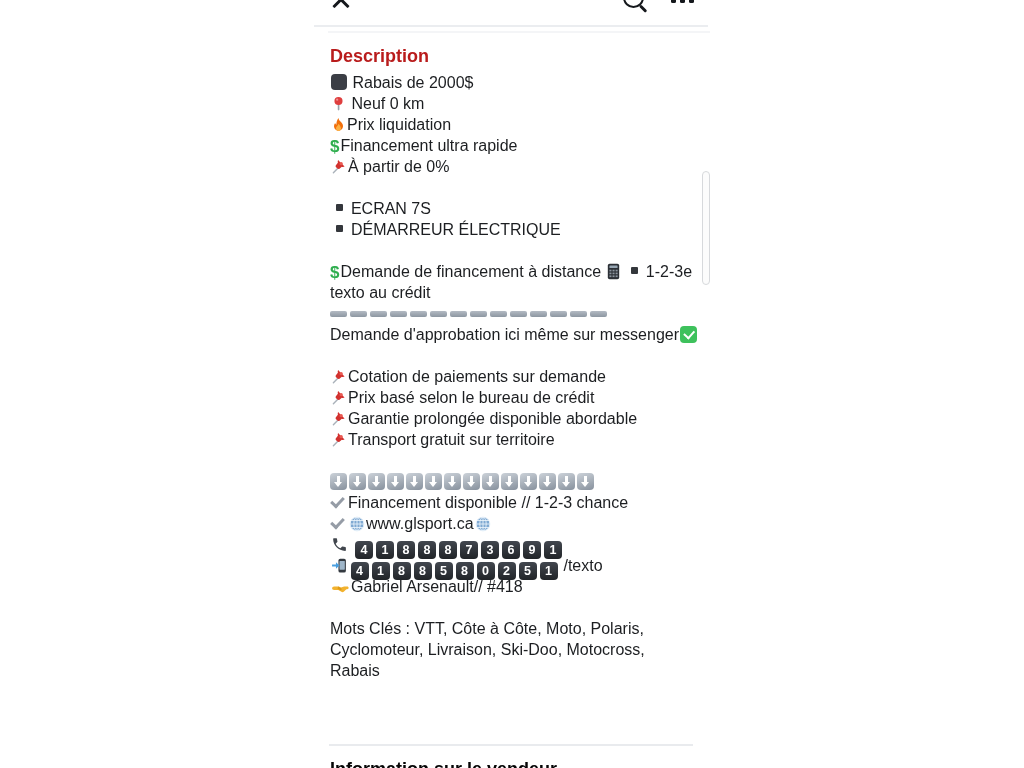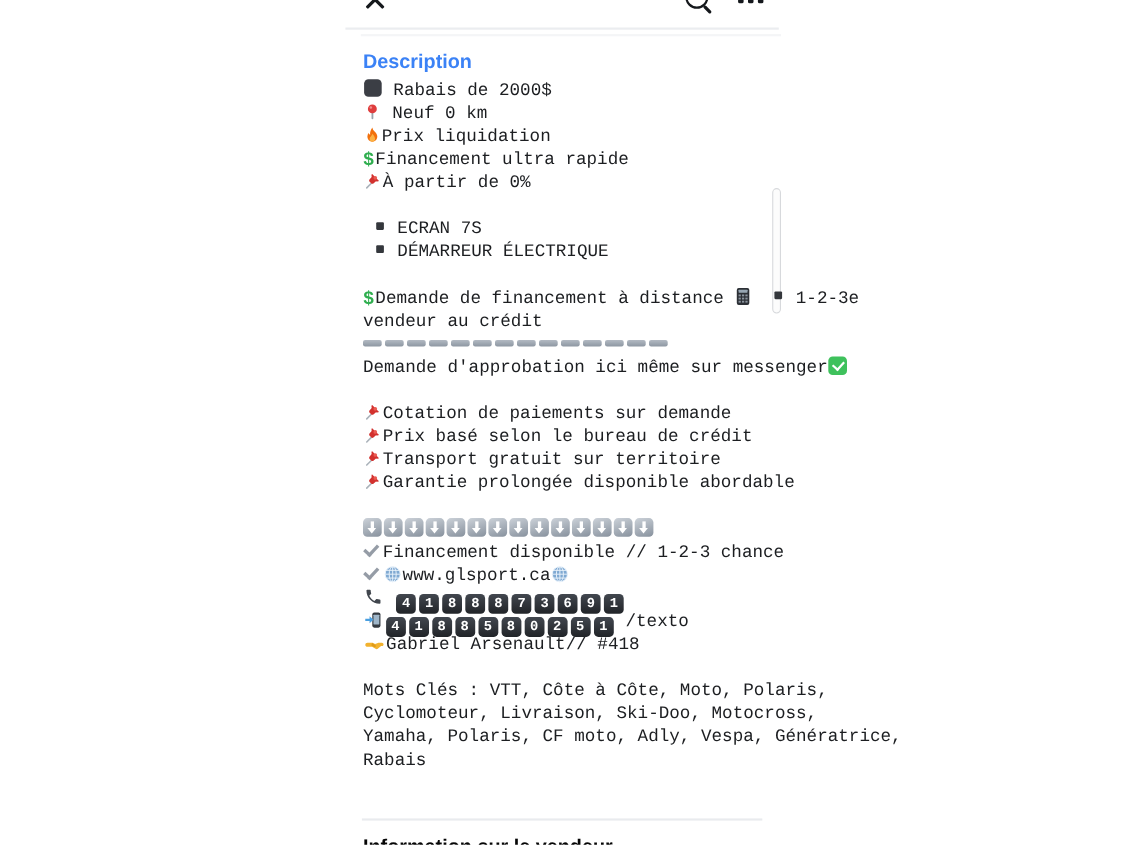--- a/index.html
+++ b/index.html
@@ -23,23 +23,23 @@
   .more-icon i:nth-child(2){left:9px;}
   .more-icon i:nth-child(3){left:18px;}
 
   .divider-top{left:314px;top:25px;width:394px;height:2px;background:#ebedf0;}
   .divider-top2{left:328px;top:31px;width:382px;height:1.5px;background:#f4f5f7;}
   .divider-bottom{left:329px;top:744px;width:364px;height:1.5px;background:#e9ebee;}
 
   .scrollbar{left:702px;top:171px;width:6px;height:112px;border:1.4px solid #d7d9dc;background:#fcfcfc;border-radius:4px;}
 
   
-  .desc-heading{left:330px;top:46px;font-size:18px;font-weight:bold;color:#3b82f6;}
+  .desc-heading{left:330px;top:46px;font-size:18px;font-weight:bold;color:#b91c1c;}
   .lines{left:330px;top:72px;width:380px;font-size:16px;line-height:21px;color:#1c1e21;}
-  .line{white-space:pre;height:21px;font-family:Liberation Mono, monospace;}
+  .line{white-space:pre;height:21px;}
   .next-heading{left:330px;top:759px;font-size:18px;font-weight:bold;color:#050505;white-space:nowrap;}
 
   
   .em{display:inline-block;position:relative;vertical-align:-3px;margin:0 1px;}
   .em svg{display:block;}
   .em-blacksq{width:16px;height:16px;background:#3b3e45;border-radius:4px;vertical-align:-2px;}
   .em-smallsq{width:7px;height:7px;background:#34373c;border-radius:1px;vertical-align:3px;margin:0 3px 0 2px;}
   .em-minus{width:17px;height:6px;background:linear-gradient(#b3bac3,#8d97a2);border-radius:2px;margin:0 3px 0 0;vertical-align:2px;}
   .em-key{width:18px;height:18px;border-radius:4px;background:linear-gradient(#42474f,#212428);color:#fff;
           font-size:12.5px;font-weight:bold;line-height:18px;text-align:center;margin:0 1.5px;vertical-align:-3.5px;}
@@ -106,44 +106,44 @@
             <rect x="6.8" y="7.8" width="2.5" height="2.1"></rect>
             <rect x="10.6" y="7.8" width="2.5" height="2.1"></rect>
             <rect x="3" y="11.3" width="2.5" height="2.1"></rect>
             <rect x="6.8" y="11.3" width="2.5" height="2.1"></rect>
             <rect x="10.6" y="11.3" width="2.5" height="2.1"></rect>
             <rect x="3" y="14.8" width="2.5" height="2.1"></rect>
             <rect x="6.8" y="14.8" width="2.5" height="2.1"></rect>
             <rect x="10.6" y="14.8" width="2.5" height="2.1"></rect>
           </g>
         </svg></span>  <span class="em em-smallsq"></span> 1-2-3e</div>
-    <div class="line">vendeur au crédit</div>
+    <div class="line">texto au crédit</div>
     <div class="line"><span class="em em-minus"></span><span class="em em-minus"></span><span class="em em-minus"></span><span class="em em-minus"></span><span class="em em-minus"></span><span class="em em-minus"></span><span class="em em-minus"></span><span class="em em-minus"></span><span class="em em-minus"></span><span class="em em-minus"></span><span class="em em-minus"></span><span class="em em-minus"></span><span class="em em-minus"></span><span class="em em-minus"></span></div>
     <div class="line">Demande d'approbation ici même sur messenger<span class="em em-checkgreen"></span></div>
     <div class="line">&nbsp;</div>
     <div class="line"><span class="em em-pushpin"><svg viewBox="0 0 20 20" width="16" height="16">
           <path d="M3 17.2l5.2-5.2" stroke="#aab2ba" stroke-width="1.8" stroke-linecap="round"></path>
           <path d="M10.6 3l6.4 6.4c-1 .6-2.3.7-3.5.3l-2.9 2.5c-.7.6-1.8.5-2.5-.2l-1.8-1.8c-.7-.7-.7-1.8-.2-2.5l2.5-2.9c-.4-1.2-.3-2.5.3-3.5z" fill="#d2312e"></path>
           <circle cx="12.7" cy="5.8" r="2.1" fill="#ea5a52"></circle>
         </svg></span>Cotation de paiements sur demande</div>
     <div class="line"><span class="em em-pushpin"><svg viewBox="0 0 20 20" width="16" height="16">
           <path d="M3 17.2l5.2-5.2" stroke="#aab2ba" stroke-width="1.8" stroke-linecap="round"></path>
           <path d="M10.6 3l6.4 6.4c-1 .6-2.3.7-3.5.3l-2.9 2.5c-.7.6-1.8.5-2.5-.2l-1.8-1.8c-.7-.7-.7-1.8-.2-2.5l2.5-2.9c-.4-1.2-.3-2.5.3-3.5z" fill="#d2312e"></path>
           <circle cx="12.7" cy="5.8" r="2.1" fill="#ea5a52"></circle>
         </svg></span>Prix basé selon le bureau de crédit</div>
     <div class="line"><span class="em em-pushpin"><svg viewBox="0 0 20 20" width="16" height="16">
           <path d="M3 17.2l5.2-5.2" stroke="#aab2ba" stroke-width="1.8" stroke-linecap="round"></path>
           <path d="M10.6 3l6.4 6.4c-1 .6-2.3.7-3.5.3l-2.9 2.5c-.7.6-1.8.5-2.5-.2l-1.8-1.8c-.7-.7-.7-1.8-.2-2.5l2.5-2.9c-.4-1.2-.3-2.5.3-3.5z" fill="#d2312e"></path>
           <circle cx="12.7" cy="5.8" r="2.1" fill="#ea5a52"></circle>
-        </svg></span>Transport gratuit sur territoire</div>
+        </svg></span>Garantie prolongée disponible abordable</div>
     <div class="line"><span class="em em-pushpin"><svg viewBox="0 0 20 20" width="16" height="16">
           <path d="M3 17.2l5.2-5.2" stroke="#aab2ba" stroke-width="1.8" stroke-linecap="round"></path>
           <path d="M10.6 3l6.4 6.4c-1 .6-2.3.7-3.5.3l-2.9 2.5c-.7.6-1.8.5-2.5-.2l-1.8-1.8c-.7-.7-.7-1.8-.2-2.5l2.5-2.9c-.4-1.2-.3-2.5.3-3.5z" fill="#d2312e"></path>
           <circle cx="12.7" cy="5.8" r="2.1" fill="#ea5a52"></circle>
-        </svg></span>Garantie prolongée disponible abordable</div>
+        </svg></span>Transport gratuit sur territoire</div>
     <div class="line">&nbsp;</div>
     <div class="line"><span class="em em-curvedown"></span><span class="em em-curvedown"></span><span class="em em-curvedown"></span><span class="em em-curvedown"></span><span class="em em-curvedown"></span><span class="em em-curvedown"></span><span class="em em-curvedown"></span><span class="em em-curvedown"></span><span class="em em-curvedown"></span><span class="em em-curvedown"></span><span class="em em-curvedown"></span><span class="em em-curvedown"></span><span class="em em-curvedown"></span><span class="em em-curvedown"></span></div>
     <div class="line"><span class="em em-graycheck"></span>Financement disponible // 1-2-3 chance</div>
     <div class="line"><span class="em em-graycheck"></span><span class="em em-globe"><svg viewBox="0 0 20 20" width="16" height="16">
           <circle cx="10" cy="10" r="8.6" fill="#7fa9d2"></circle>
           <g stroke="#e9f3fb" stroke-width="1.1" fill="none">
             <circle cx="10" cy="10" r="8.6"></circle>
             <ellipse cx="10" cy="10" rx="4" ry="8.6"></ellipse>
             <line x1="1.4" y1="10" x2="18.6" y2="10"></line>
             <line x1="2.6" y1="5.6" x2="17.4" y2="5.6"></line>
@@ -169,18 +169,17 @@
           <rect x="12" y="5.5" width="7.5" height="12.5" rx="0.6" fill="#9fb6c9"></rect>
           <path d="M1.5 10.5h5.5V7.5l5 4.5-5 4.5v-3H1.5z" fill="#4a9fe0"></path>
         </svg></span><span class="em em-key">4</span><span class="em em-key">1</span><span class="em em-key">8</span><span class="em em-key">8</span><span class="em em-key">5</span><span class="em em-key">8</span><span class="em em-key">0</span><span class="em em-key">2</span><span class="em em-key">5</span><span class="em em-key">1</span> /texto</div>
     <div class="line"><span class="em em-handshake"><svg viewBox="0 0 26 18" width="19" height="14">
           <path d="M1.5 9.5c0-1.6 1.1-2.7 2.7-2.7h6.3l3.2 1.6 4.2-1.6h4.3c1.1 0 2 .9 2 2s-.9 2-2 2h-1.1l-3.7 3.2c-.9.8-2.2.9-3.2.3l-4.2-2.6H4.2c-1.6 0-2.7-.6-2.7-2.2z" fill="#f2b22e"></path>
           <path d="M10 7l3.9 2.4c.7.4.9 1.3.5 2-.4.7-1.3.9-2 .5L9 10.2z" fill="#de9a18"></path>
         </svg></span>Gabriel Arsenault// #418</div>
     <div class="line">&nbsp;</div>
     <div class="line">Mots Clés : VTT, Côte à Côte, Moto, Polaris,</div>
     <div class="line">Cyclomoteur, Livraison, Ski-Doo, Motocross,</div>
-    <div class="line">Yamaha, Polaris, CF moto, Adly, Vespa, Génératrice,</div>
     <div class="line">Rabais</div>
   </div>
 
 <div class="abs divider-bottom"></div>
 <div class="abs next-heading">Information sur le vendeur</div>
 
 </body></html>

